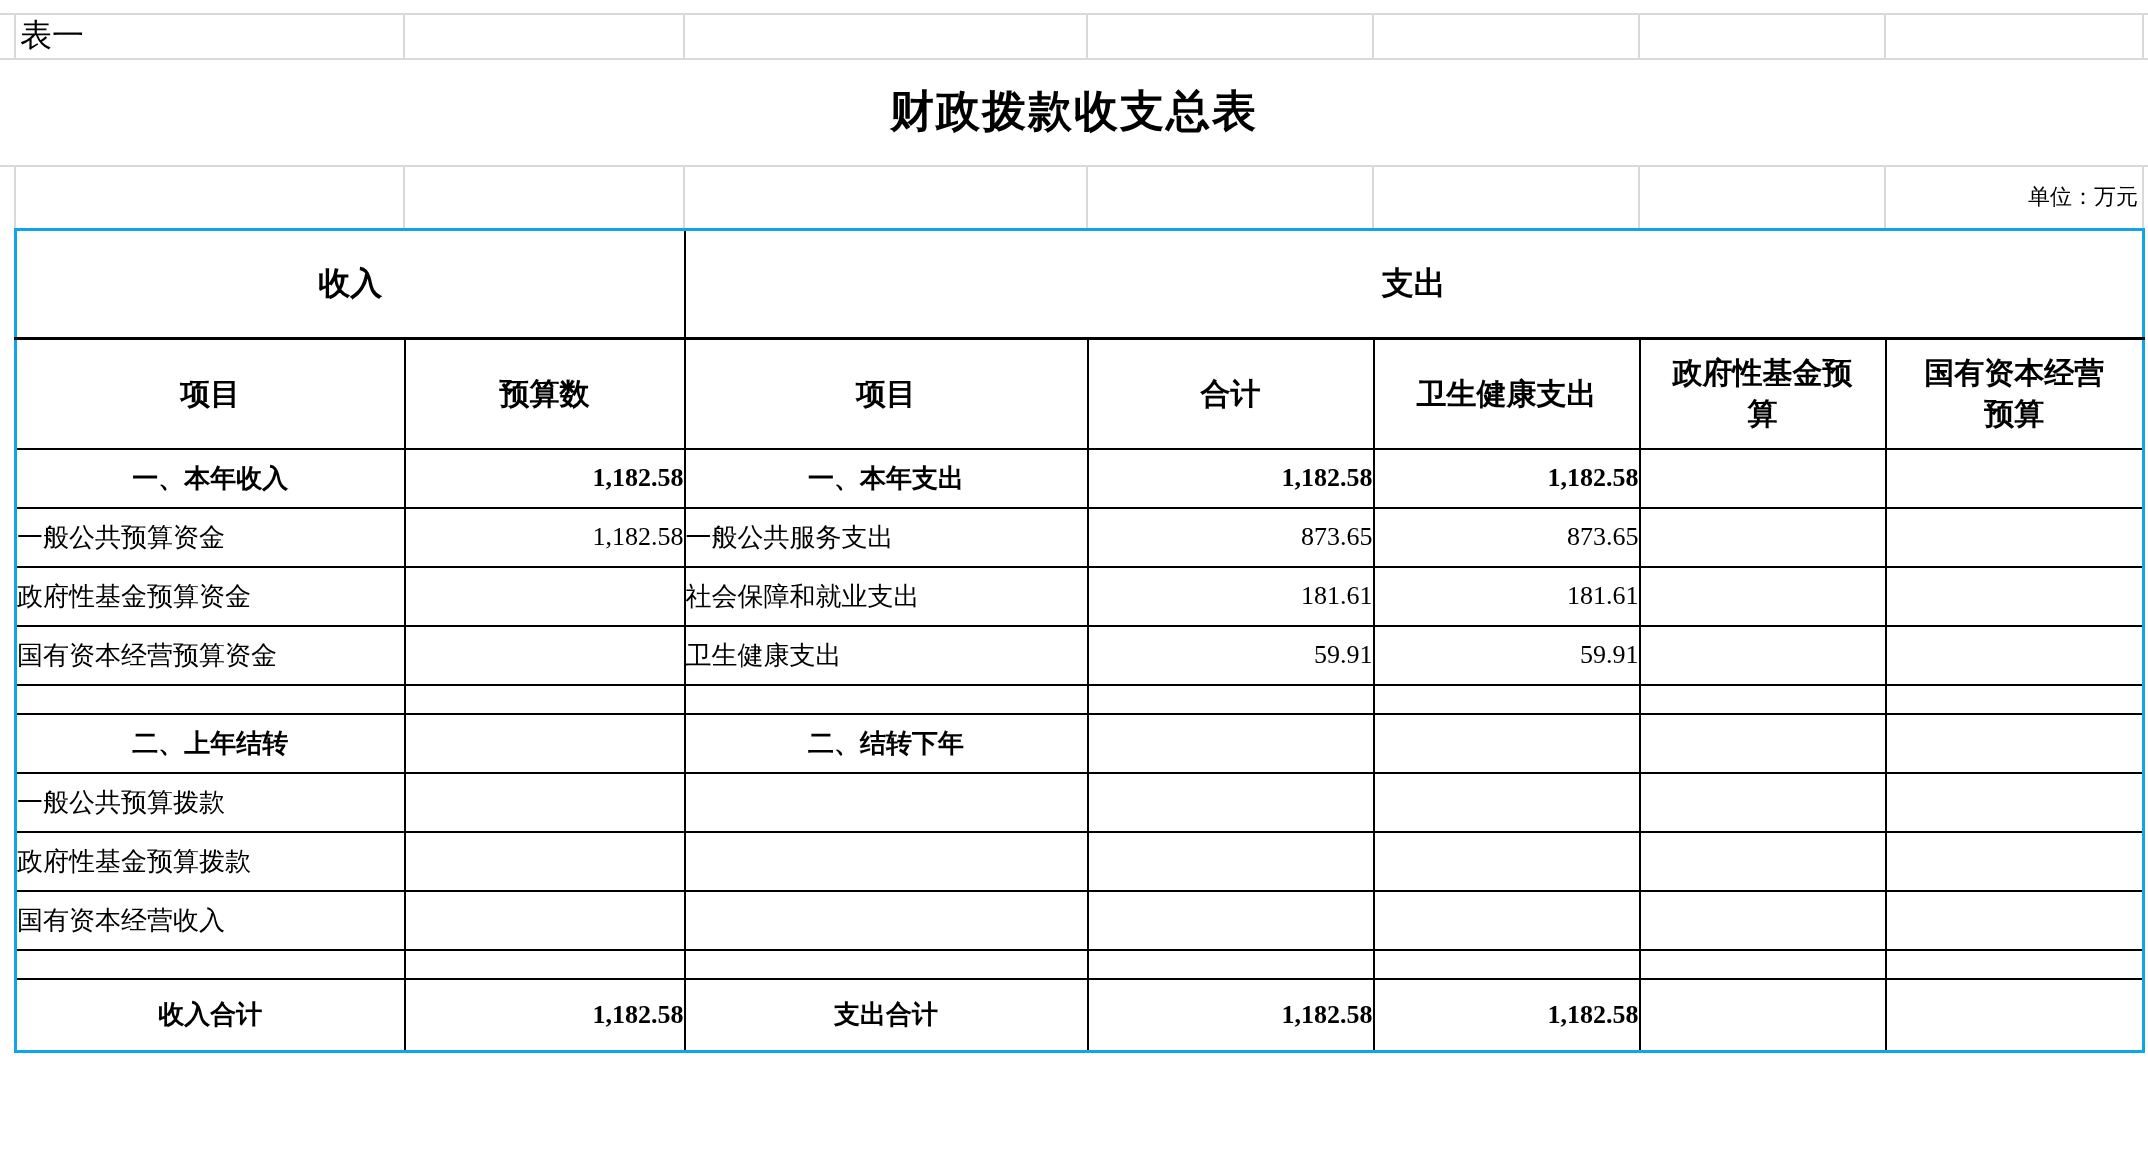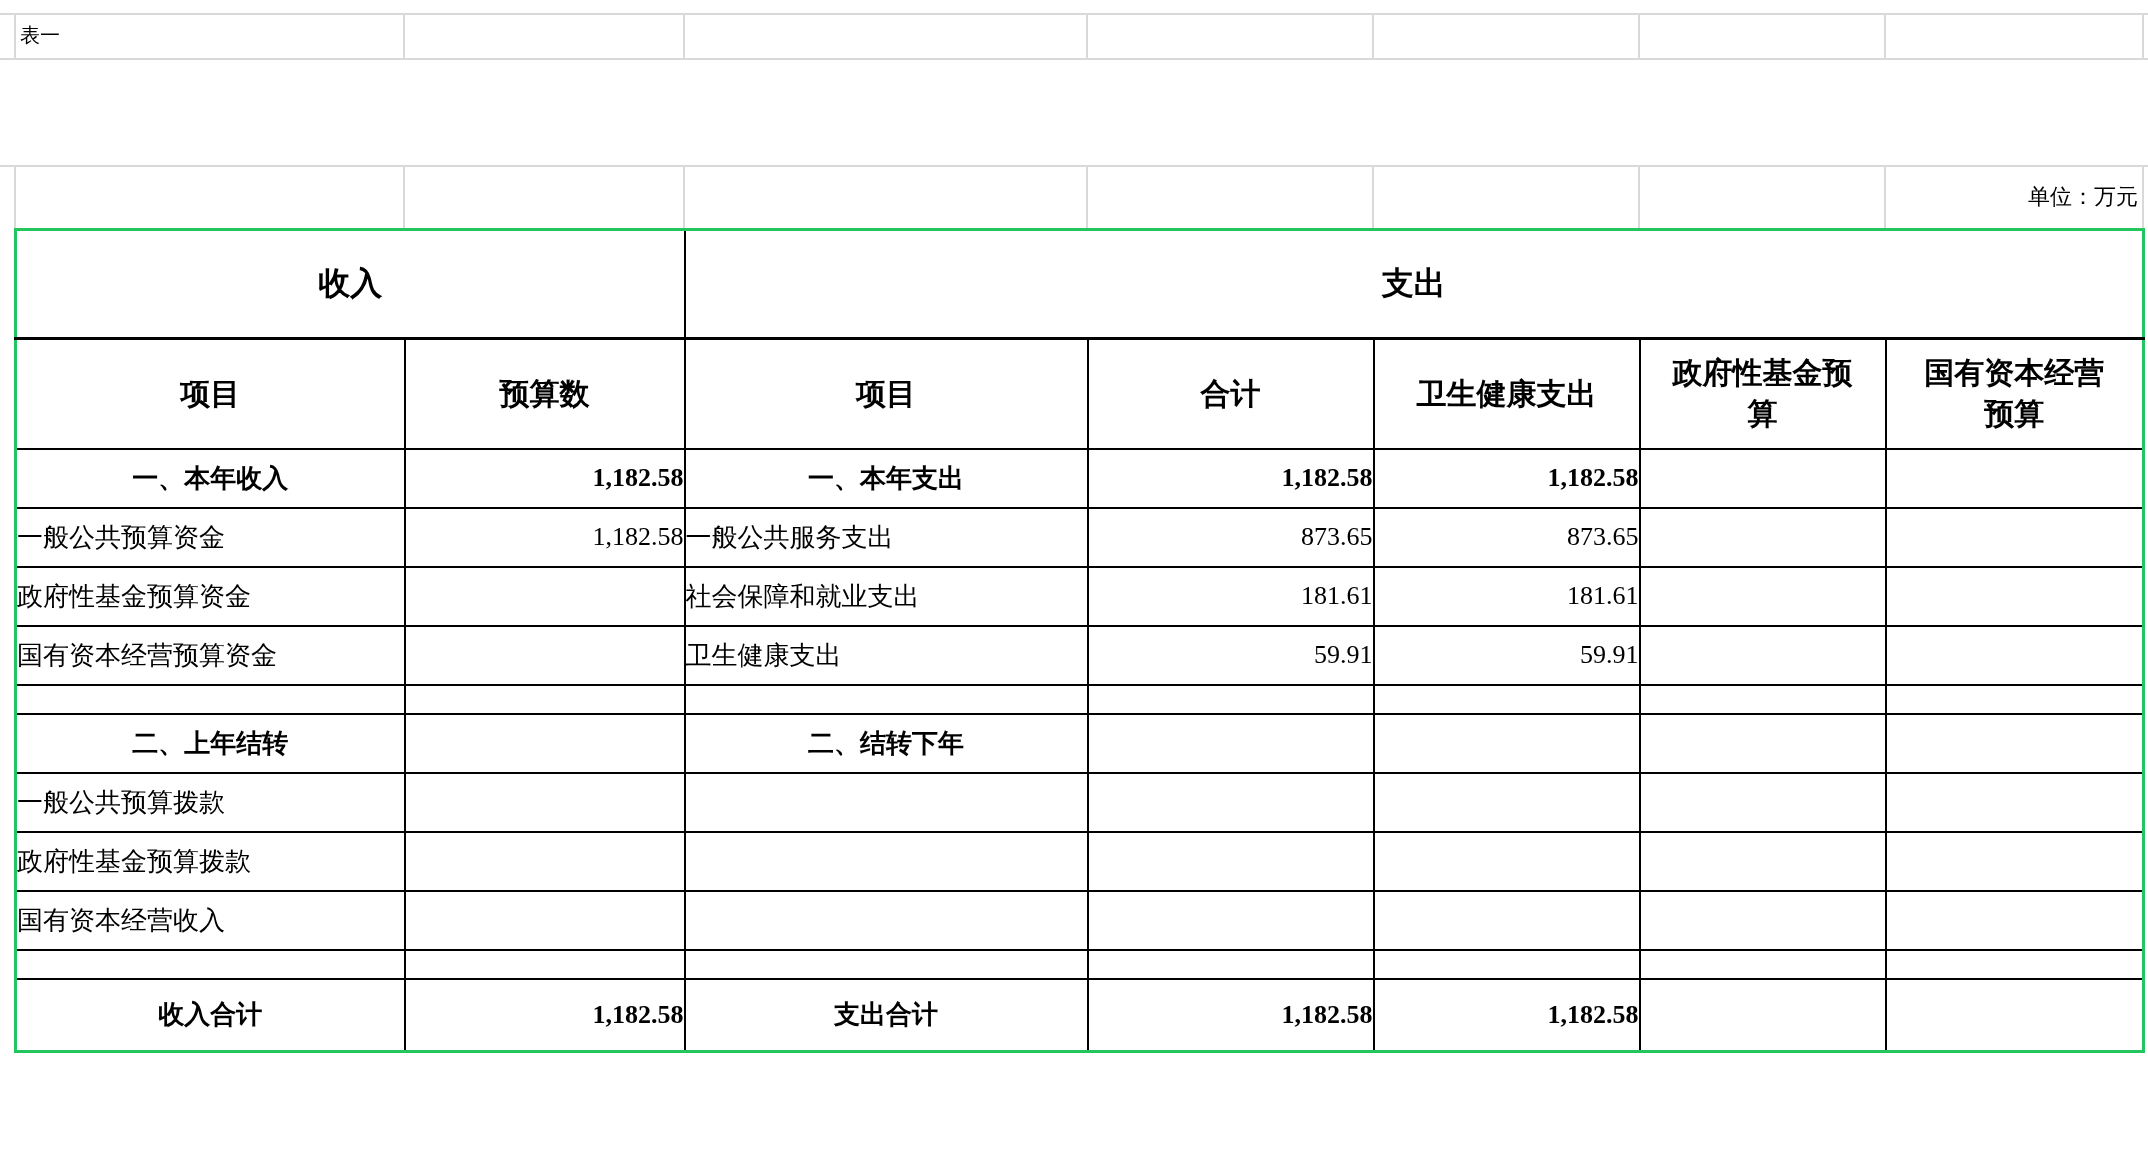--- a/index.html
+++ b/index.html
@@ -3,27 +3,27 @@
 <meta charset="utf-8">
 <style>
   html,body{margin:0;padding:0;background:#ffffff;}
   body{font-family:"Liberation Serif","DejaVu Serif",serif;color:#000;}
   .sheet{position:relative;width:2148px;height:1154px;background:#fff;overflow:hidden;}
 
   
   .hg{position:absolute;left:0;width:2148px;height:2px;background:#d9d9d9;}
   .vg{position:absolute;width:2px;background:#d9d9d9;}
 
-  .corner{position:absolute;left:20px;top:13px;height:45px;line-height:45px;font-size:20px;}
+  .corner{position:absolute;left:20px;top:13px;height:45px;line-height:45px;font-size:32px;}
   .title{position:absolute;left:0;top:58px;width:2148px;height:107px;line-height:107px;
          text-align:center;font-size:44px;font-weight:bold;letter-spacing:2px;}
   .unit{position:absolute;right:10px;top:165px;height:65px;line-height:63px;font-size:22px;}
 
   .tablewrap{position:absolute;left:14px;top:228px;}
-  table.main{border-collapse:collapse;table-layout:fixed;width:2128px;border:3px solid #22c55e;}
+  table.main{border-collapse:collapse;table-layout:fixed;width:2128px;border:3px solid #0ea5e9;}
   table.main td{border:2px solid #000;padding:0;vertical-align:middle;font-size:26px;
                 overflow:hidden;white-space:nowrap;}
   tr.h1{height:109px;}
   tr.h1 td{font-size:32px;font-weight:bold;text-align:center;border-bottom-width:3px;}
   tr.h2{height:110px;}
   tr.h2 td{font-size:30px;font-weight:bold;text-align:center;white-space:pre-line;line-height:1.35;}
   tr.r{height:59px;}
   tr.s{height:29px;}
   tr.last{height:73px;}
   td.name{text-align:left;padding-left:8px;}
@@ -52,20 +52,21 @@
       <div class="vg" style="left: 403px; top: 165px; height: 63px;"></div>
       <div class="vg" style="left: 683px; top: 165px; height: 63px;"></div>
       <div class="vg" style="left: 1086px; top: 165px; height: 63px;"></div>
       <div class="vg" style="left: 1372px; top: 165px; height: 63px;"></div>
       <div class="vg" style="left: 1638px; top: 165px; height: 63px;"></div>
       <div class="vg" style="left: 1884px; top: 165px; height: 63px;"></div>
       <div class="vg" style="left: 2142px; top: 165px; height: 63px;"></div>
     </div>
 
   <div class="corner">表一</div>
+  <div class="title">财政拨款收支总表</div>
   <div class="unit">单位：万元</div>
 
   <div class="tablewrap">
     <table class="main">
       <colgroup>
         <col style="width:389px">
           <col style="width:280px">
           <col style="width:403px">
         <col style="width:286px">
           <col style="width:266px">

